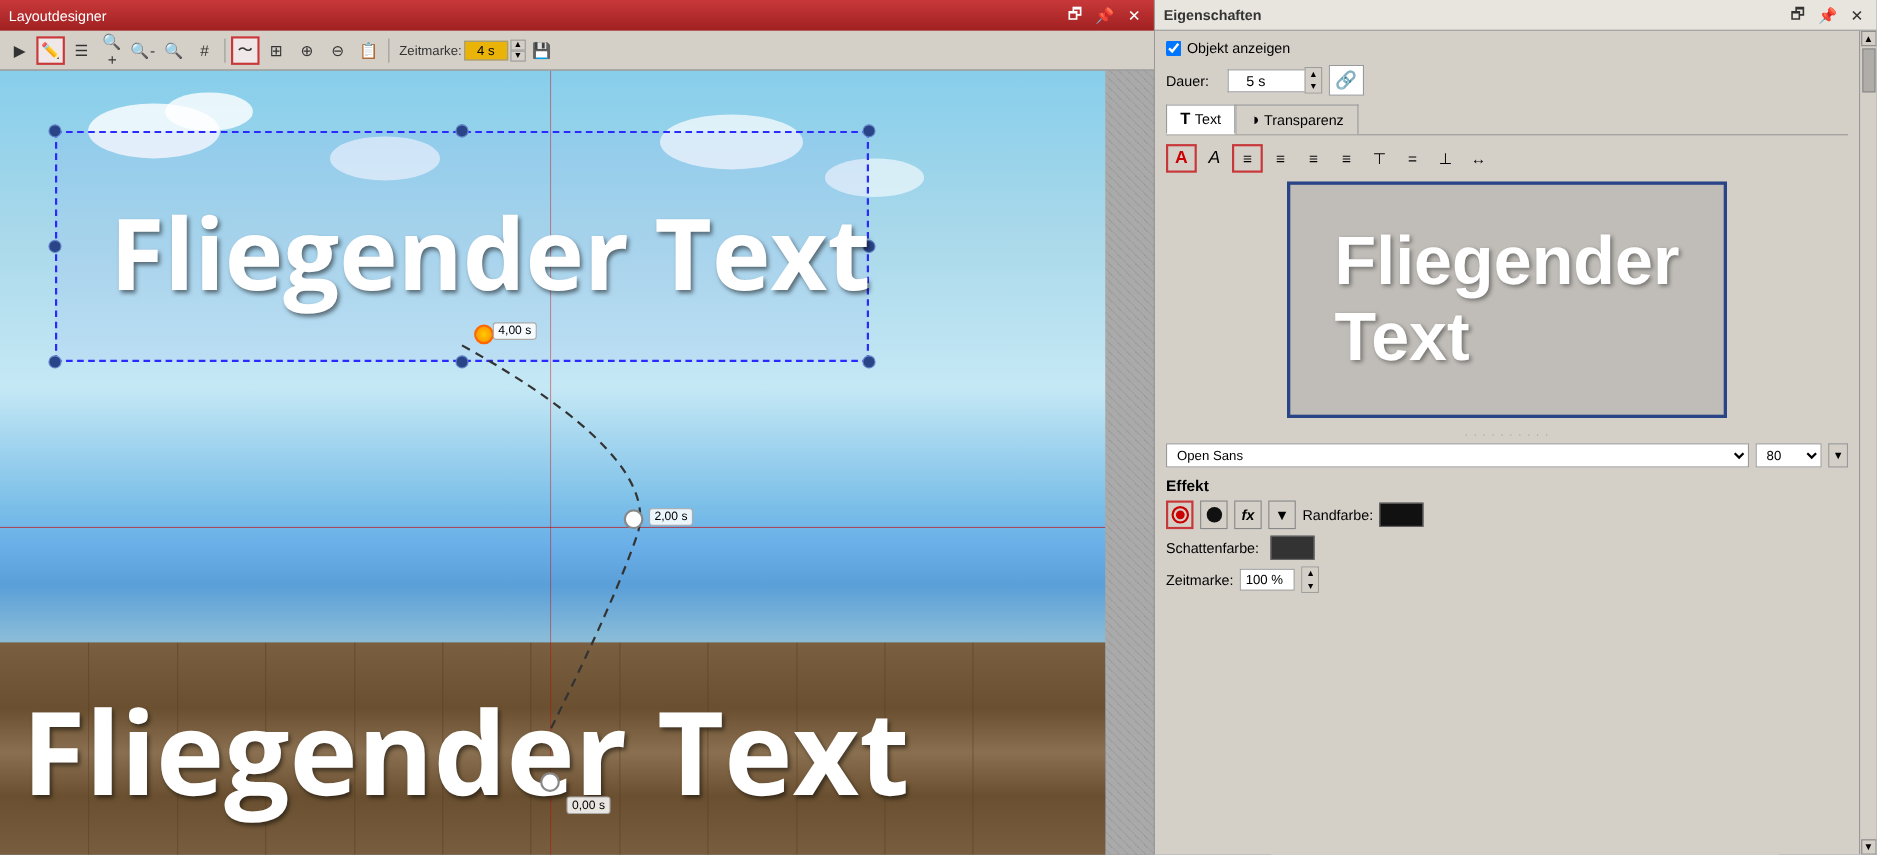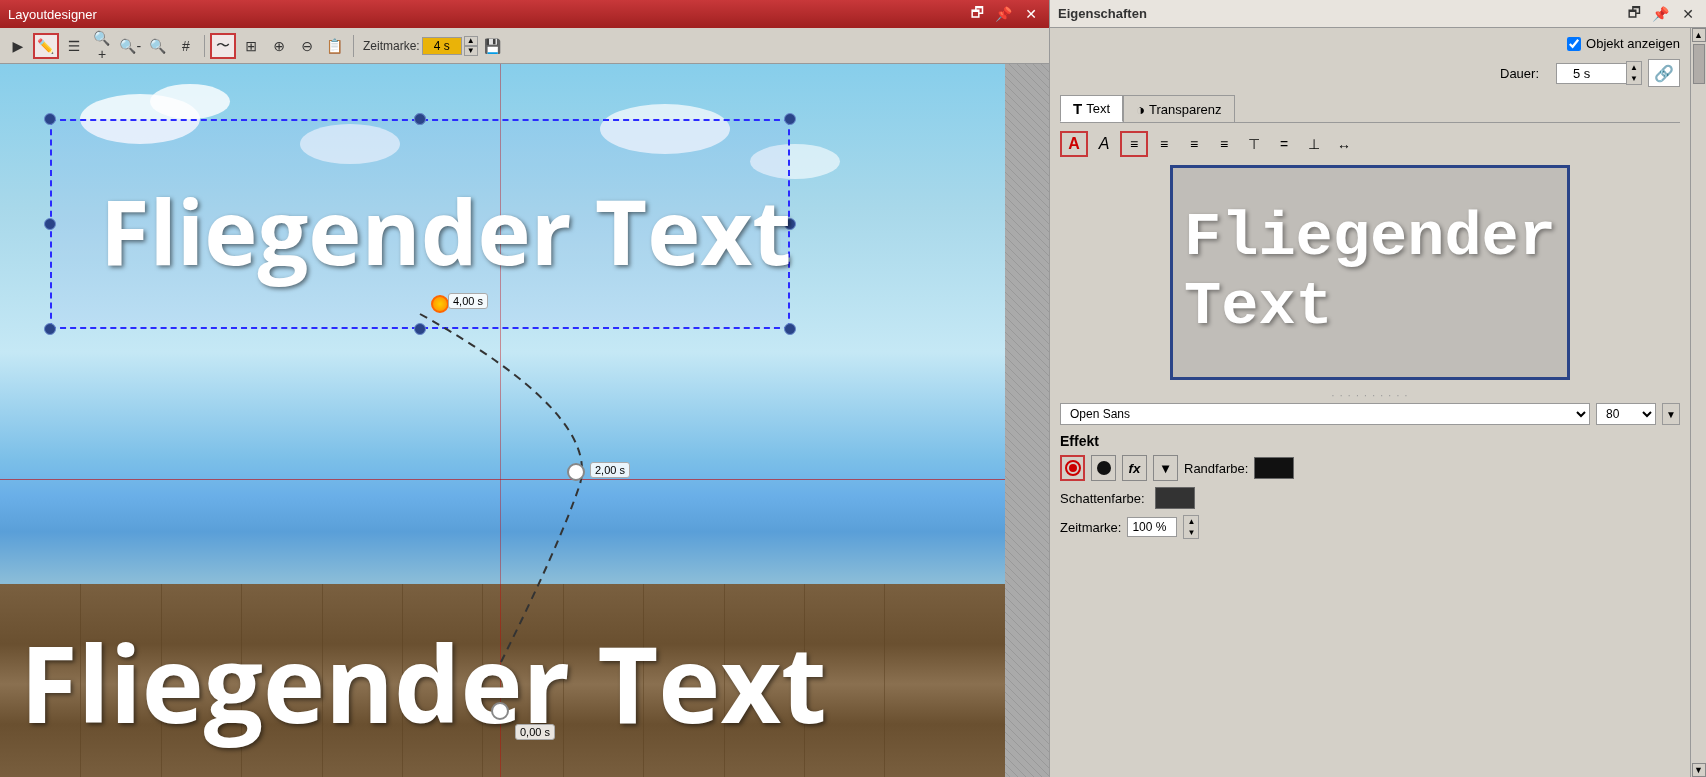--- a/index.html
+++ b/index.html
@@ -261,21 +261,20 @@
       padding: 8px 10px;
       flex: 1;
       overflow-y: auto;
     }
 
     .prop-row {
       display: flex;
       align-items: center;
       margin-bottom: 8px;
       gap: 6px;
-      justify-content: flex-end;
     }
 
     .checkbox-label { display: flex; align-items: center; gap: 5px; font-size: 13px; }
     .checkbox { width: 14px; height: 14px; }
 
     .prop-label { font-size: 13px; min-width: 50px; }
 
     .spin-box {
       display: flex; align-items: center;
     }
@@ -362,21 +361,21 @@
       align-items: center;
       justify-content: center;
       position: relative;
       overflow: hidden;
     }
     .preview-text {
       font-size: 62px;
       font-weight: bold;
       color: white;
       text-shadow: 2px 2px 4px rgba(0,0,0,0.4);
-      font-family: Liberation Mono, monospace;
+      font-family: Liberation Sans, sans-serif;
       text-align: left;
       padding: 10px 20px;
       line-height: 1.1;
     }
 
     
     .font-row {
       display: flex;
       align-items: center;
       gap: 6px;

